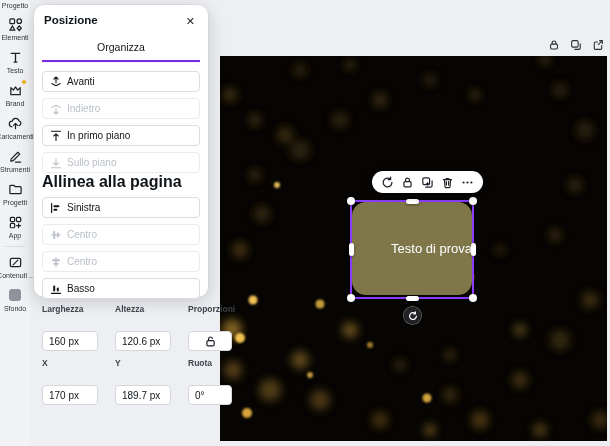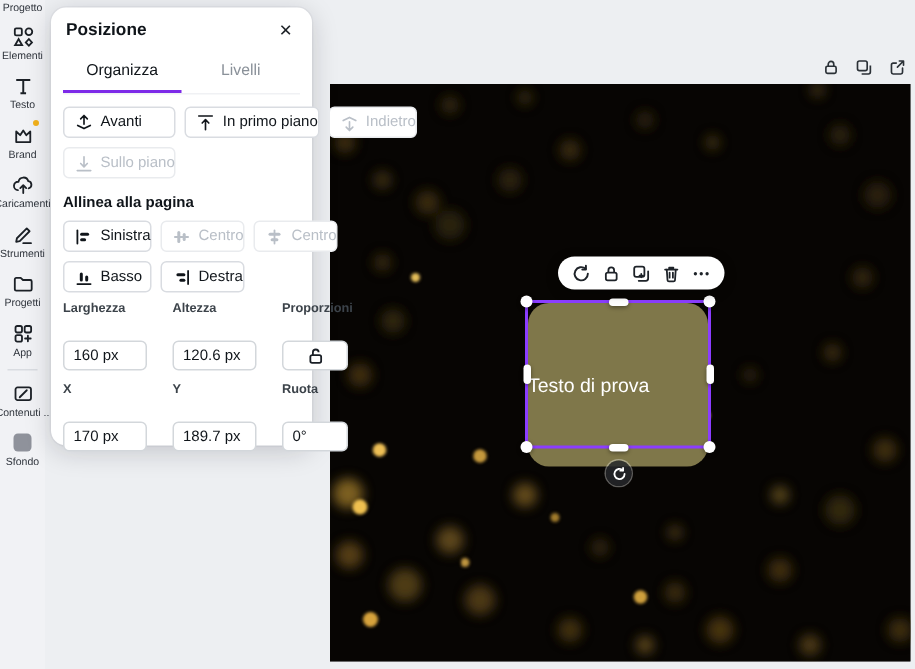--- a/index.html
+++ b/index.html
@@ -21,43 +21,43 @@
   
   .panel { position:absolute; left:34px; top:5px; width:174px; height:292px; background:#fff; border-radius:10px;
            box-shadow:0 4px 18px rgba(15,15,30,.18), 0 0 0 1px rgba(20,20,40,.04); z-index:3; padding:0 8px; }
   .panel-head { display:flex; align-items:flex-start; justify-content:space-between; padding:9px 2px 4px 2px; }
   .panel-title { font-size:11.5px; font-weight:bold; color:#10151a; }
   .close-x { font-size:11px; color:#1c2126; cursor:pointer; padding:2px 3px; line-height:1; }
   .tabs { display:flex; margin-top:2px; border-bottom:1px solid #f0f1f4; }
   .tab { flex:1; text-align:center; font-size:10.5px; padding:6px 0 7px 0; color:#8a9199; cursor:pointer; border-bottom:2px solid transparent; }
   .tab.active { color:#10151a; font-weight:normal; border-bottom-color:#7d2ae8; }
 
-  .grid2 { display:grid; grid-template-columns:1fr 1fr 1fr; gap:6px; margin-top:8px; }
+  .grid2 { display:grid; grid-template-columns:1fr; gap:6px; margin-top:8px; }
   .btn { display:flex; align-items:center; gap:5px; height:21px; padding:0 0 0 7px; background:#fff;
          border:1px solid #d9dce1; border-radius:4px; font-size:10px; color:#10151a; cursor:pointer; white-space:nowrap; }
   .btn svg { flex:0 0 auto; }
   .btn.disabled { color:#b9bfc7; border-color:#e9ebee; cursor:default; }
-  .section-title { font-size:10px; font-weight:bold; color:#10151a; margin-top:11px; }
+  .section-title { font-size:16px; font-weight:bold; color:#10151a; }
 
   .grid3 { display:grid; grid-template-columns:56px 56px 44px; gap:17px; margin-top:6px; }
   .field-label { font-size:8.5px; font-weight:bold; color:#3c434a; }
   .tinput { width:100%; height:20px; border:1px solid #d3d7db; border-radius:4px; font-size:10px; color:#10151a;
             padding:0 6px; font-family:"Liberation Sans", sans-serif; background:#fff; }
   .lockbtn { width:100%; height:20px; border:1px solid #d3d7db; border-radius:4px; background:#fff; display:flex;
              align-items:center; justify-content:center; cursor:pointer; color:#1a1f26; }
 
   
   .ws-icons { position:absolute; top:38px; right:6px; display:flex; gap:9px; z-index:1; color:#2b3137; }
   .ws-icons .wsi { width:13px; height:13px; cursor:pointer; display:flex; align-items:center; justify-content:center; }
 
   .canvas { position:absolute; left:220px; top:56px; width:387px; height:385px; background:#070503; overflow:hidden; }
   .bokeh { position:absolute; inset:0; }
 
-  .sel-element { position:absolute; left:132px; top:146px; width:120px; height:109px; border-radius:14px;
-                 display:flex; align-items:center; justify-content:flex-start; }
+  .sel-element { position:absolute; left:132px; top:146px; width:120px; height:93px; border-radius:14px;
+                 display:flex; align-items:center; justify-content:flex-end; }
   .sel-element .eltext { color:#fff; font-size:13px; }
   .sel-box { position:absolute; left:130px; top:144px; width:124px; height:99px; border:2px solid #8b3dff; border-radius:3px; pointer-events:none; }
   .h-corner { position:absolute; width:8px; height:8px; background:#fff; border-radius:50%;
               box-shadow:0 1px 3px rgba(0,0,0,.4); pointer-events:auto; }
   .h-edge-h { position:absolute; width:13px; height:5px; background:#fff; border-radius:3px; box-shadow:0 1px 3px rgba(0,0,0,.4); pointer-events:auto; }
   .h-edge-v { position:absolute; width:5px; height:13px; background:#fff; border-radius:3px; box-shadow:0 1px 3px rgba(0,0,0,.4); pointer-events:auto; }
 
   .el-toolbar { position:absolute; left:152px; top:115px; height:22px; background:#fff; border-radius:12px;
                 box-shadow:0 2px 8px rgba(0,0,0,.35); display:flex; align-items:center; gap:7px; padding:0 9px; color:#1e2329; }
   .el-toolbar .tbi { width:13px; height:13px; display:flex; align-items:center; justify-content:center; cursor:pointer; }
@@ -303,44 +303,43 @@
   </div>
 
   <section class="panel">
     <div class="panel-head">
       <span class="panel-title">Posizione</span>
       <span class="close-x">✕</span>
     </div>
 
     <div class="tabs">
       <div class="tab active">Organizza</div>
-      <div class="tab">Livelli</div>
     </div>
 
     <div class="grid2">
       <div class="btn">
         <svg width="12" height="12" viewBox="0 0 12 12" fill="none" stroke="currentColor" stroke-width="1.1" stroke-linecap="round" stroke-linejoin="round">
           <path d="M6 6.8 V1.2 M3.8 3.2 L6 1 L8.2 3.2"></path>
             <path d="M1.8 7.6 L6 9.7 L10.2 7.6"></path>
         </svg>
         <span>Avanti</span>
       </div>
+      <div class="btn disabled">
+        <svg width="12" height="12" viewBox="0 0 12 12" fill="none" stroke="currentColor" stroke-width="1.1" stroke-linecap="round" stroke-linejoin="round">
+          <path d="M6 5.2 V10.8 M3.8 8.8 L6 11 L8.2 8.8"></path>
+            <path d="M1.8 4.4 L6 2.3 L10.2 4.4"></path>
+        </svg>
+        <span>Indietro</span>
+      </div>
       <div class="btn">
         <svg width="12" height="12" viewBox="0 0 12 12" fill="none" stroke="currentColor" stroke-width="1.1" stroke-linecap="round" stroke-linejoin="round">
           <path d="M1.5 1.3 H10.5"></path>
             <path d="M6 10.5 V3.8 M3.8 6 L6 3.8 L8.2 6"></path>
         </svg>
         <span>In primo piano</span>
-      </div>
-      <div class="btn disabled">
-        <svg width="12" height="12" viewBox="0 0 12 12" fill="none" stroke="currentColor" stroke-width="1.1" stroke-linecap="round" stroke-linejoin="round">
-          <path d="M6 5.2 V10.8 M3.8 8.8 L6 11 L8.2 8.8"></path>
-            <path d="M1.8 4.4 L6 2.3 L10.2 4.4"></path>
-        </svg>
-        <span>Indietro</span>
       </div>
       <div class="btn disabled">
         <svg width="12" height="12" viewBox="0 0 12 12" fill="none" stroke="currentColor" stroke-width="1.1" stroke-linecap="round" stroke-linejoin="round">
           <path d="M1.5 10.7 H10.5"></path>
             <path d="M6 1.5 V8.2 M3.8 6 L6 8.2 L8.2 6"></path>
         </svg>
         <span>Sullo piano</span>
       </div>
     </div>
 
@@ -371,28 +370,20 @@
         </svg>
         <span>Centro</span>
       </div>
       <div class="btn">
         <svg width="12" height="12" viewBox="0 0 12 12" fill="currentColor">
           <rect x="1" y="9.8" width="10" height="1.2" rx=".6"></rect>
             <rect x="3.2" y="2.6" width="2" height="6" rx="1"></rect>
             <rect x="6.8" y="4.6" width="2" height="4" rx="1"></rect>
         </svg>
         <span>Basso</span>
-      </div>
-      <div class="btn">
-        <svg width="12" height="12" viewBox="0 0 12 12" fill="currentColor">
-          <rect x="9.8" y="1" width="1.2" height="10" rx=".6"></rect>
-            <rect x="2.6" y="3.2" width="6" height="2" rx="1"></rect>
-            <rect x="4.6" y="6.8" width="4" height="2" rx="1"></rect>
-        </svg>
-        <span>Destra</span>
       </div>
     </div>
 
 
     <div class="grid3" style="margin-top:5px;">
       <span class="field-label">Larghezza</span>
       <span class="field-label">Altezza</span>
       <span class="field-label">Proporzioni</span>
       <input class="tinput" value="160 px" style="">
       <input class="tinput" value="120.6 px" style="">

